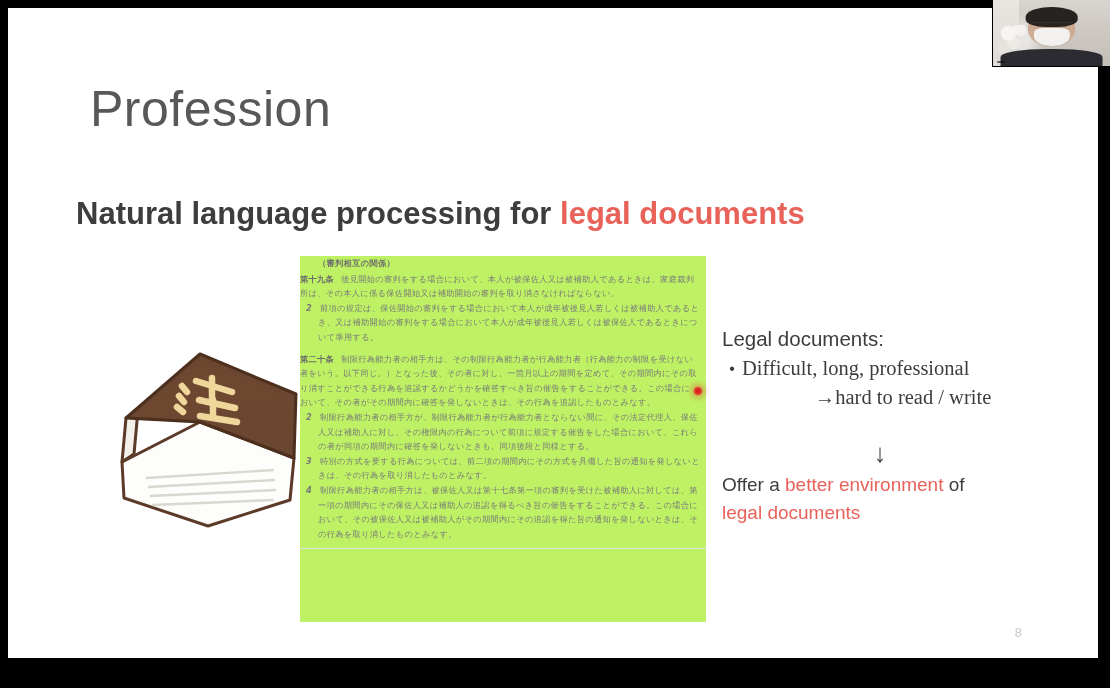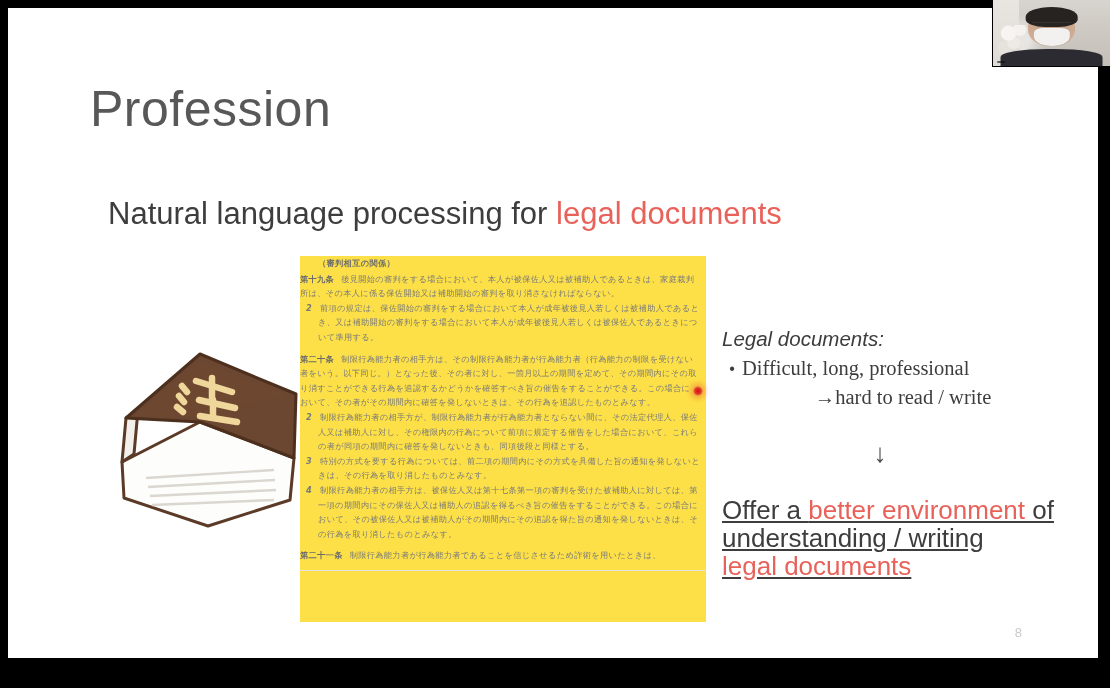--- a/index.html
+++ b/index.html
@@ -43,24 +43,24 @@
     font-size: 50px;
     font-weight: 400;
     letter-spacing: 0.5px;
     color: #585858;
     white-space: nowrap;
   }
 
   
   #slide-subtitle {
     position: absolute;
-    left: 100px;
+    left: 68px;
     top: 188px;
     font-size: 31px;
-    font-weight: 400;
+    font-weight: 700;
     color: #3d3d3d;
     white-space: nowrap;
   }
   #slide-subtitle .hl { color: #e8625a; }
 
   
   #book-illustration {
     position: absolute;
     left: 96px;
     top: 322px;
@@ -68,21 +68,21 @@
     height: 198px;
   }
 
   
   #legal-document {
     position: absolute;
     left: 292px;
     top: 248px;
     width: 406px;
     height: 366px;
-    background: #fde047;
+    background: #bef264;
     overflow: hidden;
     padding: 0;
   }
   .doc-inner {
     transform: scale(1);
     transform-origin: top left;
     color: #7a7a7a;
     font-family: "DejaVu Sans", sans-serif;
     font-size: 8.2px;
     line-height: 14.6px;
@@ -137,21 +137,21 @@
   
   #notes-top {
     position: absolute;
     left: 714px;
     top: 316px;
     width: 340px;
     color: #3d3d3d;
     font-size: 20.5px;
     line-height: 29px;
   }
-  #notes-top .note-head { margin: 0; font-style: italic; }
+  #notes-top .note-head { margin: 0; }
   #notes-top .bullet-row {
     display: flex;
     margin-top: 1px;
   }
   #notes-top .bullet-dot {
     width: 20px;
     flex: none;
     text-align: center;
     font-size: 16px;
     line-height: 29px;
@@ -166,26 +166,25 @@
     width: 34px;
     text-align: center;
     font-size: 26px;
     color: #4a4a4a;
     line-height: 34px;
   }
 
   #notes-bottom {
     position: absolute;
     left: 714px;
-    top: 488px;
+    top: 463px;
     width: 350px;
     color: #3d3d3d;
-    font-size: 26px;
+    font-size: 19px;
     line-height: 28px;
-    text-decoration: underline;
   }
   #notes-bottom .hl { color: #e8625a; }
   #notes-bottom p { margin: 0; }
 
   
   #page-number {
     position: absolute;
     right: 76px;
     bottom: 18px;
     font-size: 13px;
@@ -333,21 +332,20 @@
         </div>
 
         <div class="doc-block">
           <div class="doc-art"><span class="artno">第二十条</span><span>制限行為能力者の相手方は、その制限行為能力者が行為能力者（行為能力の制限を受けない者をいう。以下同じ。）となった後、その者に対し、一箇月以上の期間を定めて、その期間内にその取り消すことができる行為を追認するかどうかを確答すべき旨の催告をすることができる。この場合において、その者がその期間内に確答を発しないときは、その行為を追認したものとみなす。</span></div>
           <div class="doc-para"><span class="num">2</span><span>制限行為能力者の相手方が、制限行為能力者が行為能力者とならない間に、その法定代理人、保佐人又は補助人に対し、その権限内の行為について前項に規定する催告をした場合において、これらの者が同項の期間内に確答を発しないときも、同項後段と同様とする。</span></div>
           <div class="doc-para"><span class="num">3</span><span>特別の方式を要する行為については、前二項の期間内にその方式を具備した旨の通知を発しないときは、その行為を取り消したものとみなす。</span></div>
           <div class="doc-para"><span class="num">4</span><span>制限行為能力者の相手方は、被保佐人又は第十七条第一項の審判を受けた被補助人に対しては、第一項の期間内にその保佐人又は補助人の追認を得るべき旨の催告をすることができる。この場合において、その被保佐人又は被補助人がその期間内にその追認を得た旨の通知を発しないときは、その行為を取り消したものとみなす。</span></div>
         </div>
 
         <div class="doc-block">
-          <div class="doc-art"><span class="artno">第二十一条</span><span>制限行為能力者が行為能力者であることを信じさせるため詐術を用いたときは、</span></div>
         </div>
 
         <hr class="doc-rule">
       </div>
     </div>
 
     <div id="laser-dot"></div>
 
     <div id="notes-top">
       <p class="note-head">Legal documents:</p>
@@ -357,21 +355,20 @@
           <span>Difficult, long, professional</span>
           <span class="bullet-sub">→hard to read / write</span>
         </span>
       </div>
     </div>
 
     <div id="flow-arrow">↓</div>
 
     <div id="notes-bottom">
       <p><span>Offer a </span><span class="hl">better environment</span><span> of</span></p>
-      <p>understanding / writing</p>
       <p class="hl">legal documents</p>
     </div>
 
     <div id="page-number">8</div>
 
   </div>
 
   <div id="webcam-tile">
     <div id="webcam-video">
       <div class="cam-wall-left"></div>

